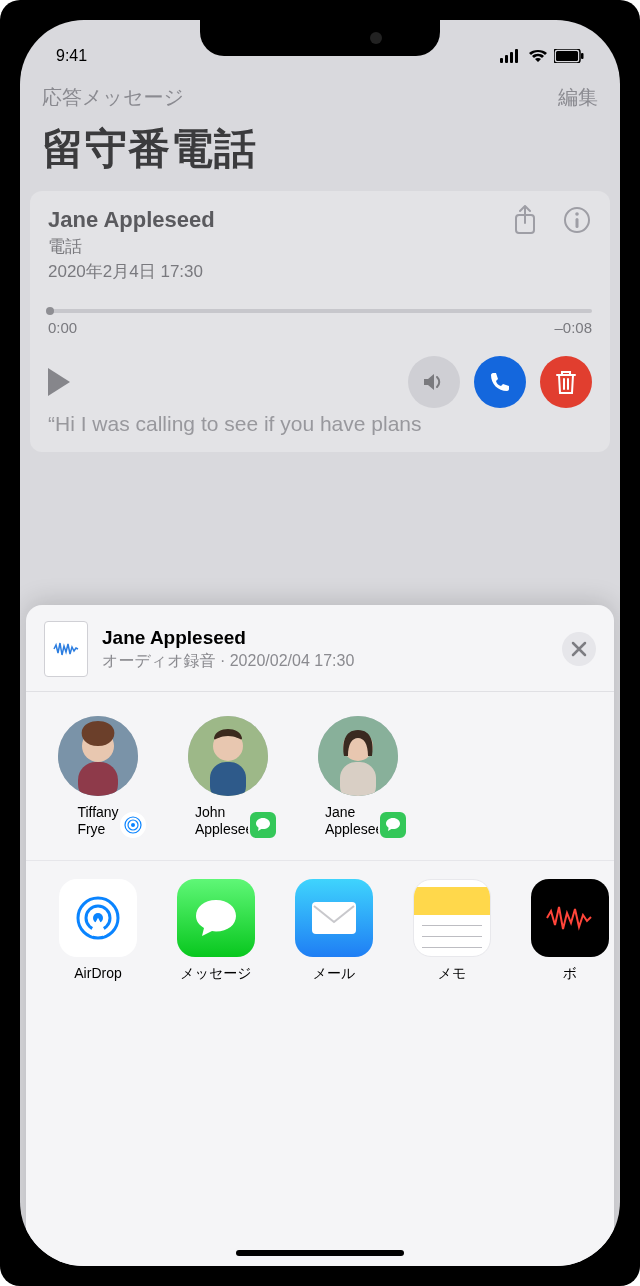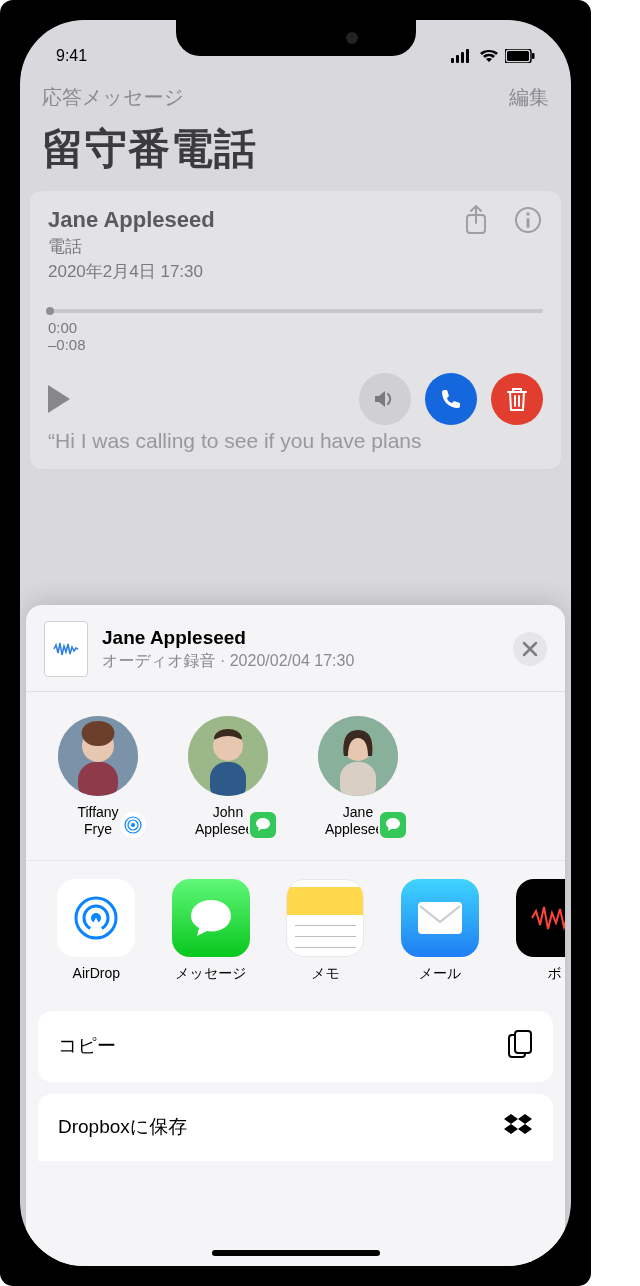--- a/index.html
+++ b/index.html
@@ -1,19 +1,19 @@
 <!DOCTYPE html>
 <html><head>
 <meta charset="utf-8">
 <style>
 * { margin: 0; padding: 0; box-sizing: border-box; font-family: -apple-system, "Helvetica Neue", sans-serif; }
 body { background: #fff; width: 640px; height: 1286px; overflow: hidden; }
 
 
-.phone-frame { position: relative; width: 591px; height: 1286px; background: #000; border-radius: 13px; padding: 20px; }
+.phone-frame { position: relative; width: 640px; height: 1286px; background: #000; border-radius: 20px; padding: 20px; }
 .phone-inner { position: relative; width: 100%; height: 100%; background: #000; border-radius: 64px; overflow: hidden; }
 .notch { position: absolute; top: 0; left: 50%; transform: translateX(-50%); width: 240px; height: 36px; background: #000; border-radius: 0 0 24px 24px; z-index: 100; }
 .notch::after { content: ""; position: absolute; right: 58px; top: 12px; width: 12px; height: 12px; border-radius: 50%; background: #222; }
 
 
 .screen { position: absolute; inset: 0; background: #d9d9dd; border-radius: 60px; overflow: hidden; }
 
 
 .status-bar { position: absolute; top: 0; left: 0; right: 0; height: 54px; display: flex; justify-content: space-between; align-items: center; padding: 18px 36px 0; z-index: 90; }
 .status-icons { display: flex; gap: 6px; align-items: center; }
@@ -26,21 +26,21 @@
 
 .vm-card { margin: 0 10px; background: #e3e3e6; border-radius: 12px; padding: 16px 18px; color: #79797e; position: relative; }
 .vm-name { font-size: 22px; font-weight: 600; color: #5a5a5e; }
 .vm-sub { font-size: 17px; margin-top: 2px; }
 .vm-date { font-size: 17px; margin-top: 2px; }
 .vm-top-icons { position: absolute; right: 18px; top: 14px; display: flex; gap: 22px; color: #9e9ea5; }
 .icon-btn { width: 30px; height: 30px; display: flex; align-items: center; justify-content: center; }
 
 .progress { margin-top: 26px; height: 4px; background: #c7c7cc; border-radius: 2px; position: relative; }
 .progress-dot { position: absolute; left: 0; top: 50%; width: 8px; height: 8px; background: #8e8e93; border-radius: 50%; transform: translate(-2px, -50%); }
-.time-row { display: flex; justify-content: space-between; font-size: 15px; margin-top: 6px; flex-direction: column; }
+.time-row { display: flex; justify-content: space-between; font-size: 15px; margin-top: 6px; }
 .controls { display: flex; align-items: center; justify-content: space-between; margin-top: 20px; }
 .play-btn { width: 0; height: 0; border-left: 22px solid #86868b; border-top: 14px solid transparent; border-bottom: 14px solid transparent; }
 .ctrl-right { display: flex; gap: 14px; }
 .circ { width: 52px; height: 52px; border-radius: 50%; display: flex; align-items: center; justify-content: center; }
 .circ.speaker { background: #cfcfd4; color: #7a7a7e; }
 .circ.call { background: #1467dd; color: #fff; }
 .circ.del { background: #e13e2f; color: #fff; }
 
 .transcript-label { margin-top: 26px; font-size: 19px; font-weight: 600; color: #6d6d72; }
 .transcript-text { font-size: 21px; color: #98989d; margin-top: 4px; }
@@ -56,21 +56,21 @@
 .divider { height: 1px; background: #e0e0e4; margin: 0 0 12px; }
 
 
 .contacts-row { display: flex; gap: 34px; padding: 12px 24px 12px; }
 .contact { display: flex; flex-direction: column; align-items: center; width: 96px; position: relative; }
 .avatar { width: 80px; height: 80px; border-radius: 50%; background: #b8bec5; position: relative; overflow: hidden; }
 .avatar svg { width: 100%; height: 100%; }
 .badge { position: absolute; right: -2px; bottom: -2px; width: 30px; height: 30px; border-radius: 8px; border: 2px solid #f5f5f7; }
 .badge.airdrop { background: #fff; border-radius: 50%; display:flex; align-items:center; justify-content:center; }
 .badge.msg { background: #34c759; border-radius: 8px; display:flex; align-items:center; justify-content:center; }
-.contact-name { font-size: 14px; text-align: center; margin-top: 8px; line-height: 1.2; }
+.contact-name { font-size: 14px; text-align: left; margin-top: 8px; line-height: 1.2; }
 
 
 .apps-row { display: flex; gap: 22px; padding: 18px 24px 14px; border-top: 1px solid #e6e6ea; margin-top: 10px; overflow: hidden; }
 .app { display: flex; flex-direction: column; align-items: center; width: 96px; }
 .app-icon { width: 78px; height: 78px; border-radius: 18px; display: flex; align-items: center; justify-content: center; }
 .app-icon.airdrop { background: #fff; }
 .app-icon.messages { background: linear-gradient(#5ff777, #08c71e); }
 .app-icon.mail { background: linear-gradient(#3fd4fd, #1f7ef4); }
 .app-icon.notes { background: #fff; border: 1px solid #e8e8ec; flex-direction: column; overflow:hidden; }
 .notes-top { height: 28px; width: 100%; background: #ffd84b; }
@@ -264,65 +264,46 @@
           </div>
           <div class="app">
             <div class="app-icon messages">
               <svg width="52" height="52" viewBox="0 0 52 52">
                   <path d="M26 8 C14 8 6 15 6 24 C6 29 9 33 14 36 L12 44 L22 39 C23 39.3 24.5 39.5 26 39.5 C38 39.5 46 32.5 46 24 C46 15 38 8 26 8" fill="#fff"></path>
                 </svg>
             </div>
             <div class="app-label">メッセージ</div>
           </div>
           <div class="app">
+            <div class="app-icon mail">
+              <svg width="52" height="40" viewBox="0 0 52 40">
+                  <rect x="4" y="4" width="44" height="32" rx="4" fill="#fff"></rect>
+                  <path d="M6 8 L26 24 L46 8" stroke="#c8c8cc" stroke-width="2" fill="none"></path>
+                </svg>
+            </div>
+            <div class="app-label">メール</div>
+          </div>
+          <div class="app">
             <div class="app-icon notes">
               <div class="notes-top"></div>
               <div class="notes-line"></div>
                 <div class="notes-line"></div>
                 <div class="notes-line"></div>
             </div>
             <div class="app-label">メモ</div>
           </div>
-          <div class="app">
-            <div class="app-icon mail">
-              <svg width="52" height="40" viewBox="0 0 52 40">
-                  <rect x="4" y="4" width="44" height="32" rx="4" fill="#fff"></rect>
-                  <path d="M6 8 L26 24 L46 8" stroke="#c8c8cc" stroke-width="2" fill="none"></path>
-                </svg>
-            </div>
-            <div class="app-label">メール</div>
-          </div>
           <div class="app" style="margin-right:-60px">
             <div class="app-icon voice">
               <svg width="50" height="30" viewBox="0 0 50 30">
                   <path d="M2 15 L6 8 L10 22 L14 4 L18 26 L22 10 L26 20 L30 6 L34 24 L38 12 L42 18 L46 14" stroke="#ff453a" stroke-width="2" fill="none"></path>
                 </svg>
             </div>
             <div class="app-label">ボ</div>
           </div>
         </div>
 
-        <div class="action-list">
-          <div class="action-item">
-            <span>コピー</span>
-            <span>
-              <svg width="26" height="30" viewBox="0 0 26 30">
-                  <rect x="2" y="6" width="16" height="22" rx="3" fill="none" stroke="#000" stroke-width="2"></rect>
-                  <rect x="8" y="2" width="16" height="22" rx="3" fill="#fff" stroke="#000" stroke-width="2"></rect>
-                </svg>
-            </span>
-          </div>
-          <div class="action-item">
-            <span>Dropboxに保存</span>
-            <span>
-              <svg width="30" height="26" viewBox="0 0 30 26">
-                  <path d="M8 2 L15 7 L8 12 L1 7 Z M22 2 L29 7 L22 12 L15 7 Z M8 12 L15 17 L8 22 L1 17 Z M22 12 L29 17 L22 22 L15 17 Z" fill="#000"></path>
-                </svg>
-            </span>
-          </div>
-        </div>
 
       </div>
 
       <div class="home-indicator"></div>
     </div>
   </div>
 </div>
 
 </body></html>

